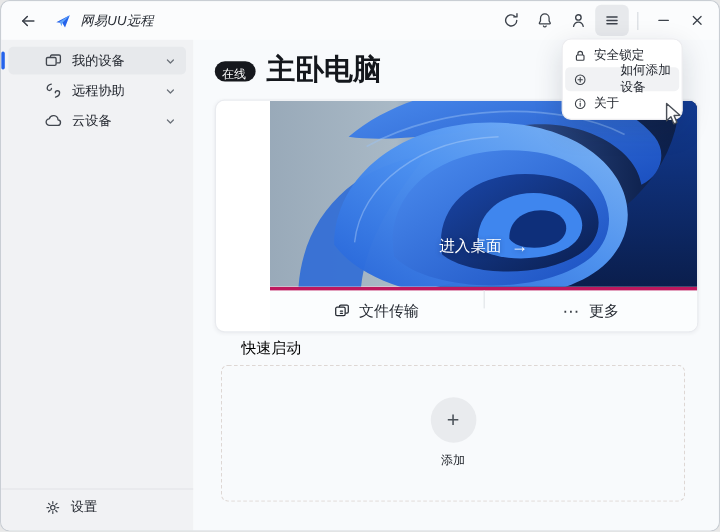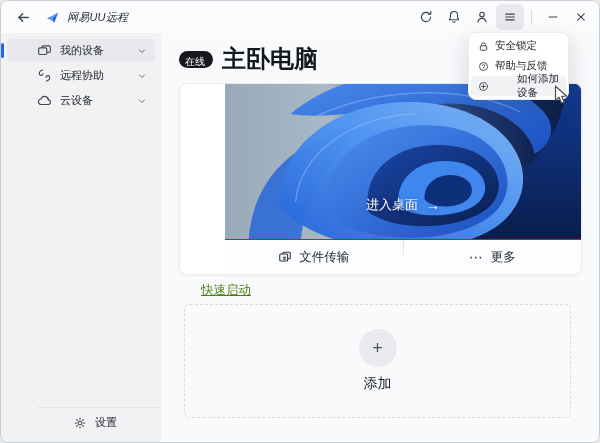--- a/index.html
+++ b/index.html
@@ -18,50 +18,50 @@
   
   .sidebar{position:absolute;top:32px;left:0;bottom:0;width:160px;background:#f1f2f4;z-index:5;}
   .side-list{padding-top:4px;}
   .side-item{position:relative;display:flex;align-items:center;height:23px;margin:2px 6px;
     padding:0 8px 0 30px;border-radius:4px;font-size:11px;color:#22262e;cursor:pointer;}
   .side-item.selected{background:#e7e9ec;}
   .sel-bar{position:absolute;left:-6px;top:4px;width:3px;height:15px;border-radius:2px;background:#2563eb;}
   .side-item .icon{display:flex;margin-right:8px;color:#42474f;}
   .side-item .lbl{flex:0 0 auto;}
   .side-item .chev{margin-left:auto;display:flex;color:#6a7078;}
-  .side-footer{position:absolute;left:0;right:0;bottom:0;border-top:1px solid #e3e5e8;padding:1px 0 6px;margin-left:36px;}
+  .side-footer{position:absolute;left:0;right:0;bottom:0;border-top:1px solid #e3e5e8;padding:1px 0 6px;}
   .side-item.settings{padding-left:30px;}
   
   .main{position:absolute;top:32px;left:160px;right:0;bottom:0;background:#f8fafc;}
   .title-row{position:absolute;top:14px;left:18px;display:flex;align-items:center;}
   .badge{display:inline-flex;gap:4px;height:17px;padding:0 8px 0 6px;background:#16181d;
     border-radius:9px;color:#fff;font-size:10px;flex-direction:column;}
   .dot{width:7px;height:7px;border-radius:50%;background:#25c24f;}
   .dev-name{margin:0 0 0 9px;font-size:24px;font-weight:700;color:#14171c;line-height:1;}
   
   .card{position:absolute;top:50px;left:18px;right:17px;border-radius:8px;overflow:hidden;background:#fff;
     border:1px solid #e9ebef;box-shadow:0 1px 3px rgba(30,40,60,.05);padding-left:45px;}
   .banner{position:relative;height:155px;overflow:hidden;}
   .banner svg.bloom{position:absolute;inset:0;width:100%;height:100%;display:block;}
   .enter{position:absolute;left:0;right:0;bottom:24px;margin:0 auto;display:flex;align-items:center;justify-content:center;
     gap:8px;background:transparent;border:none;color:#fff;font-size:13px;cursor:pointer;text-shadow:0 1px 4px rgba(0,20,60,.45);}
   .enter .ar{font-size:14px;}
-  .card-footer{display:flex;height:34px;background:#fbfdfe;border-top:1px solid #be185d;}
+  .card-footer{display:flex;height:34px;background:#fbfdfe;border-top:3px solid #be185d;}
   .cf-btn{flex:1;display:flex;align-items:center;justify-content:center;gap:7px;height:100%;border:none;
     background:transparent;font-size:12.5px;color:#262b33;cursor:pointer;}
   .cf-btn .dots{font-size:14px;letter-spacing:1px;color:#3a3f46;line-height:0;}
   .cf-div{width:1px;height:15px;background:#e2e5e9;}
   
-  .ql-title{position:absolute;top:249px;left:40px;margin:0;font-size:12.5px;font-weight:400;color:#4d7c0f;text-decoration:underline;}
+  .ql-title{position:absolute;top:249px;left:40px;margin:0;font-size:12.5px;font-weight:400;color:#000000;}
   .dash-box{position:absolute;top:271px;left:23px;right:28px;height:112px;border:1px dashed #ded7d4;
     border-radius:6px;display:flex;align-items:center;justify-content:center;}
   .add-btn{display:flex;flex-direction:column;align-items:center;gap:8px;background:transparent;border:none;cursor:pointer;}
   .add-circle{width:38px;height:38px;border-radius:50%;background:#e9ebee;display:flex;align-items:center;
     justify-content:center;font-size:18px;color:#4b5259;font-weight:400;line-height:1;}
-  .add-lbl{font-size:14px;color:#20242b;}
+  .add-lbl{font-size:10px;color:#20242b;}
   
   .menu{position:absolute;left:467px;top:31px;width:101px;background:#fff;border:1px solid #ececef;border-radius:8px;
     box-shadow:0 8px 24px rgba(20,30,50,.16);padding:3px 2px;z-index:40;box-sizing:border-box;}
   .menu-item{display:flex;align-items:center;gap:6px;height:20px;padding:0 7px;border-radius:4px;
     font-size:10.5px;color:#23272f;cursor:pointer;}
   .menu-item:hover,.menu-item.hovered{background:#f1f2f4;gap:28px;}
   .micon{display:flex;color:#3a3f46;}
   
   .cursor{position:absolute;left:553px;top:84px;z-index:60;pointer-events:none;}
   svg{display:block;}
@@ -284,39 +284,39 @@
   <div class="menu">
     <div class="menu-item">
       <span class="micon">
         <svg width="11" height="11" viewBox="0 0 16 16" fill="none" stroke="currentColor" stroke-width="1.4" stroke-linejoin="round">
             <rect x="3.4" y="7" width="9.2" height="6.4" rx="1.2"></rect>
             <path d="M5.2 7V5.4a2.8 2.8 0 0 1 5.6 0V7"></path>
           </svg>
       </span>
       <span>安全锁定</span>
     </div>
-    <div class="menu-item">
-      <span class="micon">
-        <svg width="11" height="11" viewBox="0 0 16 16" fill="none" stroke="currentColor" stroke-width="1.3">
-            <circle cx="8" cy="8" r="5.8"></circle>
-            <path d="M6.3 6.4a1.8 1.8 0 1 1 2.5 2c-.5.3-.8.6-.8 1.2" stroke-linecap="round" stroke-linejoin="round"></path>
-            <circle cx="8" cy="11.2" r="0.7" fill="currentColor" stroke="none"></circle>
-          </svg>
-      </span>
-      <span>帮助与反馈</span>
-    </div>
     <div class="menu-item hovered">
       <span class="micon">
         <svg width="11" height="11" viewBox="0 0 16 16" fill="none" stroke="currentColor" stroke-width="1.3" stroke-linecap="round">
             <circle cx="8" cy="8" r="5.8"></circle>
             <path d="M8 5.3v5.4M5.3 8h5.4"></path>
           </svg>
       </span>
       <span>如何添加设备</span>
     </div>
+    <div class="menu-item">
+      <span class="micon">
+        <svg width="11" height="11" viewBox="0 0 16 16" fill="none" stroke="currentColor" stroke-width="1.3" stroke-linecap="round">
+            <circle cx="8" cy="8" r="5.8"></circle>
+            <path d="M8 7.2v3.6"></path>
+            <circle cx="8" cy="4.9" r="0.75" fill="currentColor" stroke="none"></circle>
+          </svg>
+      </span>
+      <span>关于</span>
+    </div>
   </div>
 
   <div class="cursor">
     <svg width="15" height="21" viewBox="0 0 15 21">
         <path d="M1.5 1.2 L1.5 15.6 L5.1 12.3 L7.5 18.2 L10.1 17 L7.7 11.3 L12.6 11 Z" fill="#fdfdfd" stroke="#4a4f57" stroke-width="1.2" stroke-linejoin="round"></path>
       </svg>
   </div>
 
 </div>
 

